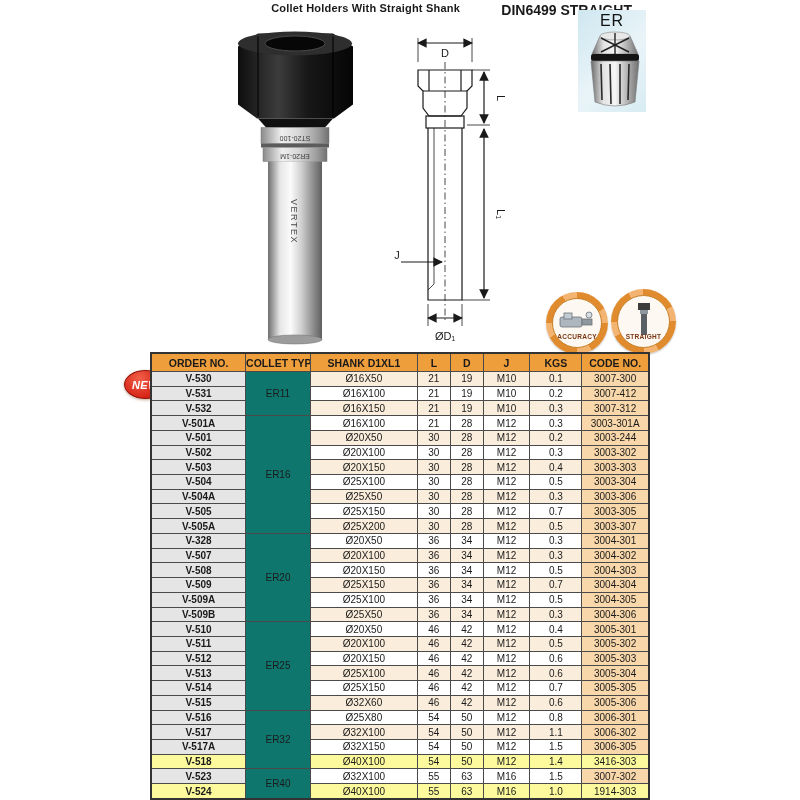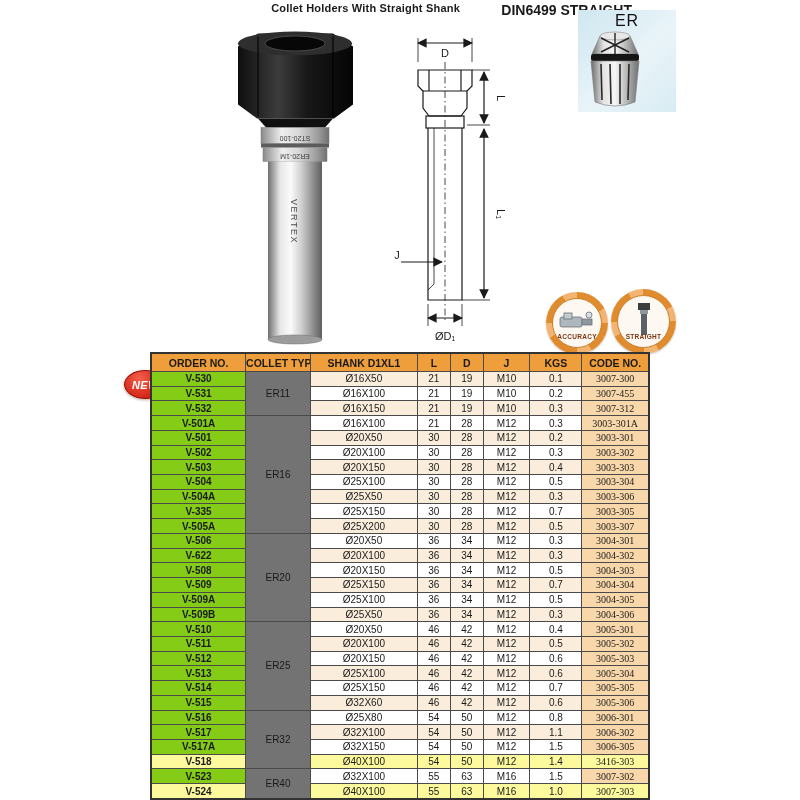--- a/index.html
+++ b/index.html
@@ -18,21 +18,21 @@
     position:absolute;left:462px;top:2px;width:170px;
     font-size:14px;font-weight:bold;text-align:right;line-height:17px;
   }
   
   .photo{position:absolute;left:213px;top:26px;width:165px;height:326px;}
   
   .diagram{position:absolute;left:393px;top:28px;width:122px;height:320px;}
   .diagram text{font-family:"Liberation Sans","DejaVu Sans",sans-serif;}
   
   .er-panel{
-    position:absolute;left:578px;top:10px;width:98px;height:102px;
+    position:absolute;left:578px;top:10px;width:68px;height:102px;
     background:linear-gradient(135deg,#cfe7f0 0%,#e9f4f8 55%,#d8ecf3 100%);
   }
   .er-label{
     position:absolute;top:2px;left:0;width:100%;text-align:center;
     font-size:16px;color:#111;letter-spacing:1px;
   }
   .er-panel svg{position:absolute;left:0;top:14px;}
   
   .round-badge{position:absolute;border-radius:50%;
     background:repeating-conic-gradient(#e08b2d 0deg 62deg,#f2b470 62deg 90deg);
@@ -61,25 +61,25 @@
     border-collapse:collapse;table-layout:fixed;
     font-size:10px;
     padding-left:48px;
   }
   .grid th,.grid td{
     border:1px solid #4a4a4a;text-align:center;vertical-align:middle;
     padding:0;overflow:hidden;white-space:nowrap;
   }
   .grid{border:2px solid #333;}
   .grid th{background:#EF9E3C;font-size:10.5px;font-weight:bold;height:17px;}
-  .c-order{background:#84cc16;font-weight:bold;}
-  .c-collet{background:#737373;}
+  .c-order{background:#e5e5e5;font-weight:bold;}
+  .c-collet{background:#0f766e;}
   .c-a{background:#FAEDDB;}
   .c-b{background:#FFFFFF;}
-  .c-code{background:#F8D7AA;font-family:Liberation Serif, serif;}
+  .c-code{background:#F8D7AA;}
   .hl{background:#FCFA9C !important;}
 </style>
 </head>
 <body>
 
 <div class="title-left">Collet Holders With Straight Shank</div>
 <div class="title-right">
   <div>DIN6499 STRAIGHT</div>
   <div>SHANK</div>
 </div>
@@ -259,21 +259,21 @@
         <td class="c-a">0.1</td>
         <td class="c-code">3007-300</td>
       </tr>
       <tr>
         <td class="c-order">V-531</td>
         <td class="c-b">Ø16X100</td>
         <td class="c-b">21</td>
         <td class="c-b">19</td>
         <td class="c-b">M10</td>
         <td class="c-b">0.2</td>
-        <td class="c-code">3007-455</td>
+        <td class="c-code">3007-412</td>
       </tr>
       <tr>
         <td class="c-order">V-532</td>
         <td class="c-a">Ø16X150</td>
         <td class="c-a">21</td>
         <td class="c-a">19</td>
         <td class="c-a">M10</td>
         <td class="c-a">0.3</td>
         <td class="c-code">3007-312</td>
       </tr>
@@ -287,21 +287,21 @@
         <td class="c-b">0.3</td>
         <td class="c-code">3003-301A</td>
       </tr>
       <tr>
         <td class="c-order">V-501</td>
         <td class="c-a">Ø20X50</td>
         <td class="c-a">30</td>
         <td class="c-a">28</td>
         <td class="c-a">M12</td>
         <td class="c-a">0.2</td>
-        <td class="c-code">3003-301</td>
+        <td class="c-code">3003-244</td>
       </tr>
       <tr>
         <td class="c-order">V-502</td>
         <td class="c-b">Ø20X100</td>
         <td class="c-b">30</td>
         <td class="c-b">28</td>
         <td class="c-b">M12</td>
         <td class="c-b">0.3</td>
         <td class="c-code">3003-302</td>
       </tr>
@@ -326,49 +326,49 @@
       <tr>
         <td class="c-order">V-504A</td>
         <td class="c-a">Ø25X50</td>
         <td class="c-a">30</td>
         <td class="c-a">28</td>
         <td class="c-a">M12</td>
         <td class="c-a">0.3</td>
         <td class="c-code">3003-306</td>
       </tr>
       <tr>
-        <td class="c-order">V-335</td>
+        <td class="c-order">V-505</td>
         <td class="c-b">Ø25X150</td>
         <td class="c-b">30</td>
         <td class="c-b">28</td>
         <td class="c-b">M12</td>
         <td class="c-b">0.7</td>
         <td class="c-code">3003-305</td>
       </tr>
       <tr>
         <td class="c-order">V-505A</td>
         <td class="c-a">Ø25X200</td>
         <td class="c-a">30</td>
         <td class="c-a">28</td>
         <td class="c-a">M12</td>
         <td class="c-a">0.5</td>
         <td class="c-code">3003-307</td>
       </tr>
       <tr>
-        <td class="c-order">V-506</td>
+        <td class="c-order">V-328</td>
         <td class="c-collet" rowspan="6">ER20</td>
         <td class="c-b">Ø20X50</td>
         <td class="c-b">36</td>
         <td class="c-b">34</td>
         <td class="c-b">M12</td>
         <td class="c-b">0.3</td>
         <td class="c-code">3004-301</td>
       </tr>
       <tr>
-        <td class="c-order">V-622</td>
+        <td class="c-order">V-507</td>
         <td class="c-a">Ø20X100</td>
         <td class="c-a">36</td>
         <td class="c-a">34</td>
         <td class="c-a">M12</td>
         <td class="c-a">0.3</td>
         <td class="c-code">3004-302</td>
       </tr>
       <tr>
         <td class="c-order">V-508</td>
         <td class="c-b">Ø20X150</td>
@@ -507,16 +507,16 @@
         <td class="c-b">1.5</td>
         <td class="c-code">3007-302</td>
       </tr>
       <tr>
         <td class="c-order hl">V-524</td>
         <td class="c-a hl">Ø40X100</td>
         <td class="c-a hl">55</td>
         <td class="c-a hl">63</td>
         <td class="c-a hl">M16</td>
         <td class="c-a hl">1.0</td>
-        <td class="c-code hl">3007-303</td>
+        <td class="c-code hl">1914-303</td>
       </tr>
     </tbody>
 </table>
 
 </body></html>

